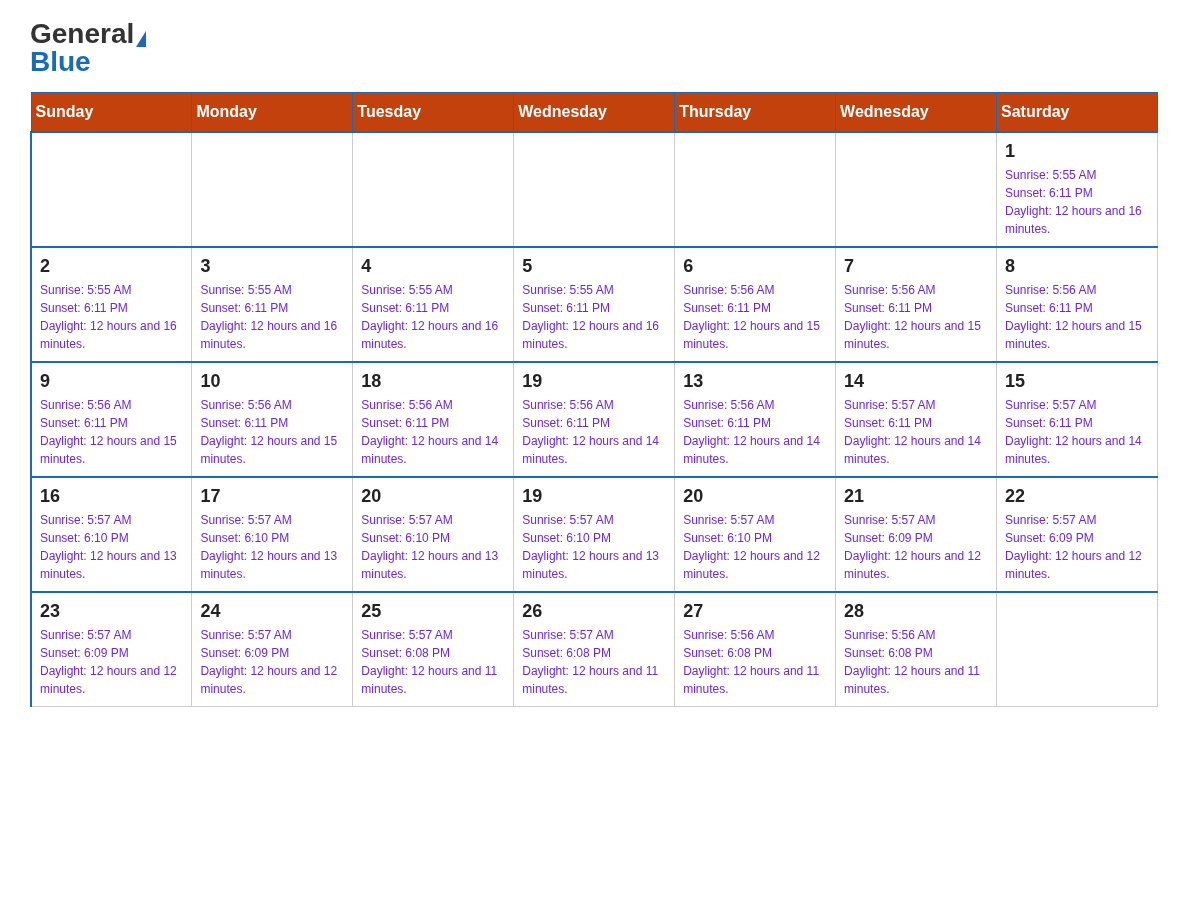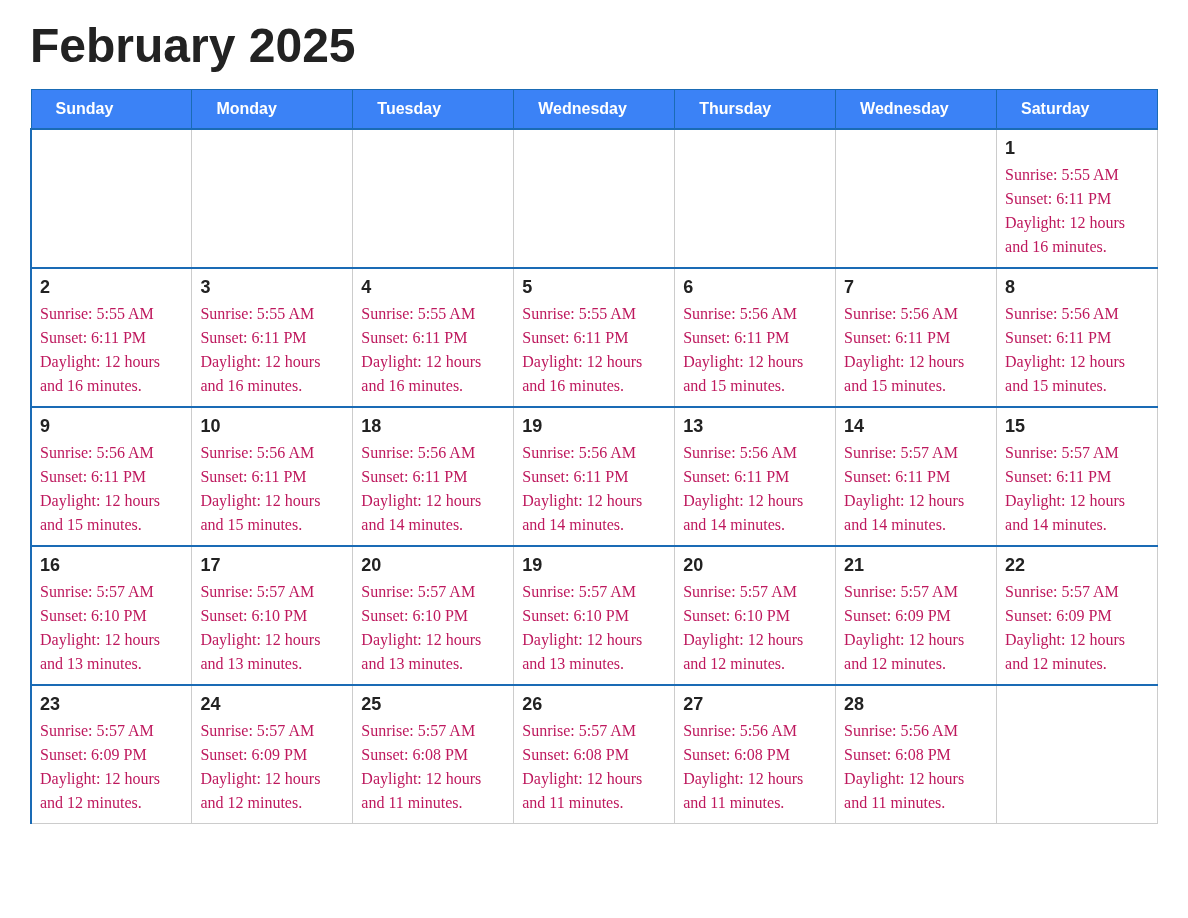--- a/index.html
+++ b/index.html
@@ -55,25 +55,25 @@
       font-size: 20px;
       color: #555;
       margin-top: 4px;
     }
     .calendar-table {
       width: 100%;
       border-collapse: collapse;
       table-layout: fixed;
     }
     .calendar-table thead th {
-      background: #3b82f6;
+      background: #c2410c;
       color: #fff;
       font-size: 16px;
       font-weight: bold;
-      padding: 10px 24px;
+      padding: 10px 4px;
       text-align: left;
       border: 1px solid #1a6bb5;
     }
     .calendar-table tbody td {
       vertical-align: top;
       padding: 8px;
       border: 1px solid #ccc;
       height: 110px;
       font-size: 12px;
       color: #333;
@@ -83,38 +83,44 @@
       border-left: 2px solid #1a6bb5;
     }
     .day-number {
       font-size: 18px;
       font-weight: bold;
       color: #222;
       display: block;
       margin-bottom: 4px;
     }
     .day-info {
-      font-size: 16px;
-      color: #be185d;
+      font-size: 12px;
+      color: #6d28d9;
       line-height: 1.5;
-      font-family: Liberation Serif, serif;
     }
     .empty-cell {
       background: #f9f9f9;
     }
     tbody tr {
       border-top: 2px solid #1a6bb5;
     }
   </style>
 </head>
 <body>
 
 <div class="header-area">
+  <div class="logo">
+    <div>
+      <span class="logo-general">General</span><span class="logo-triangle"></span>
+    </div>
+    <div>
+      <span class="logo-blue">Blue</span>
+    </div>
+  </div>
   <div class="title-area">
-    <div class="month-title">February 2025</div>
   </div>
 </div>
 
 <table class="calendar-table">
   <thead>
     <tr>
       <th>Sunday</th>
       <th>Monday</th>
       <th>Tuesday</th>
       <th>Wednesday</th>

